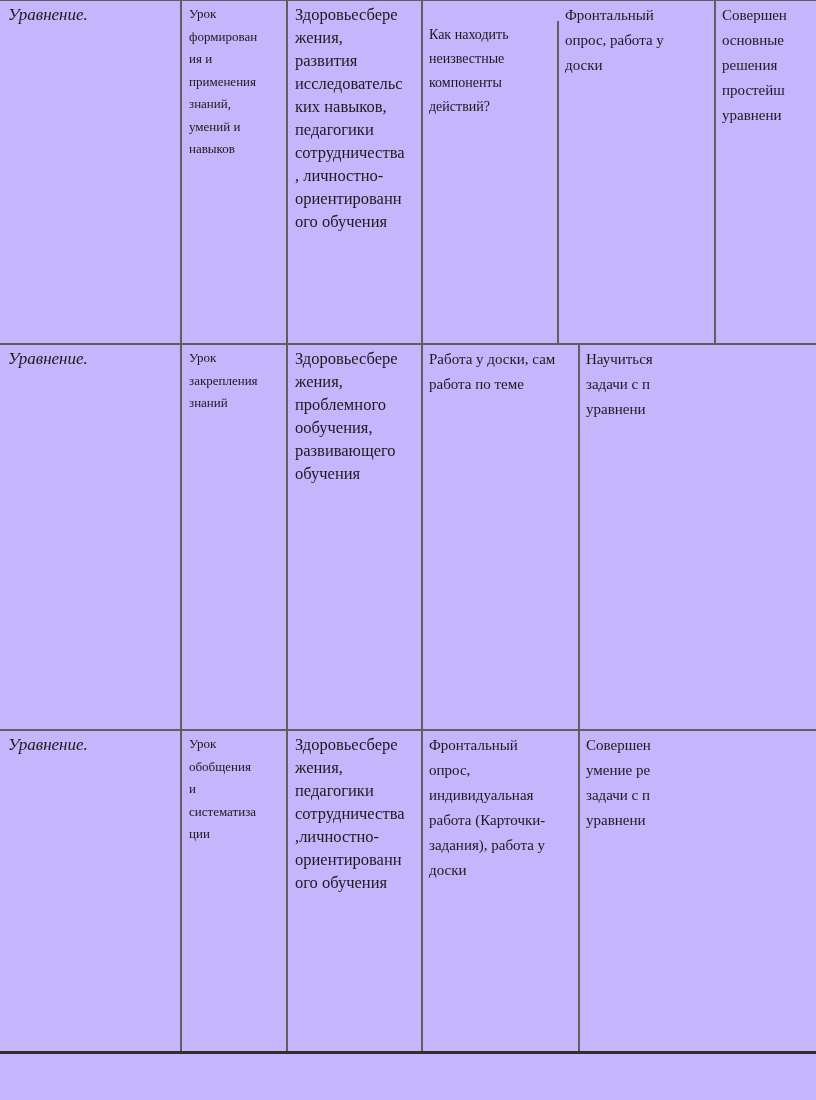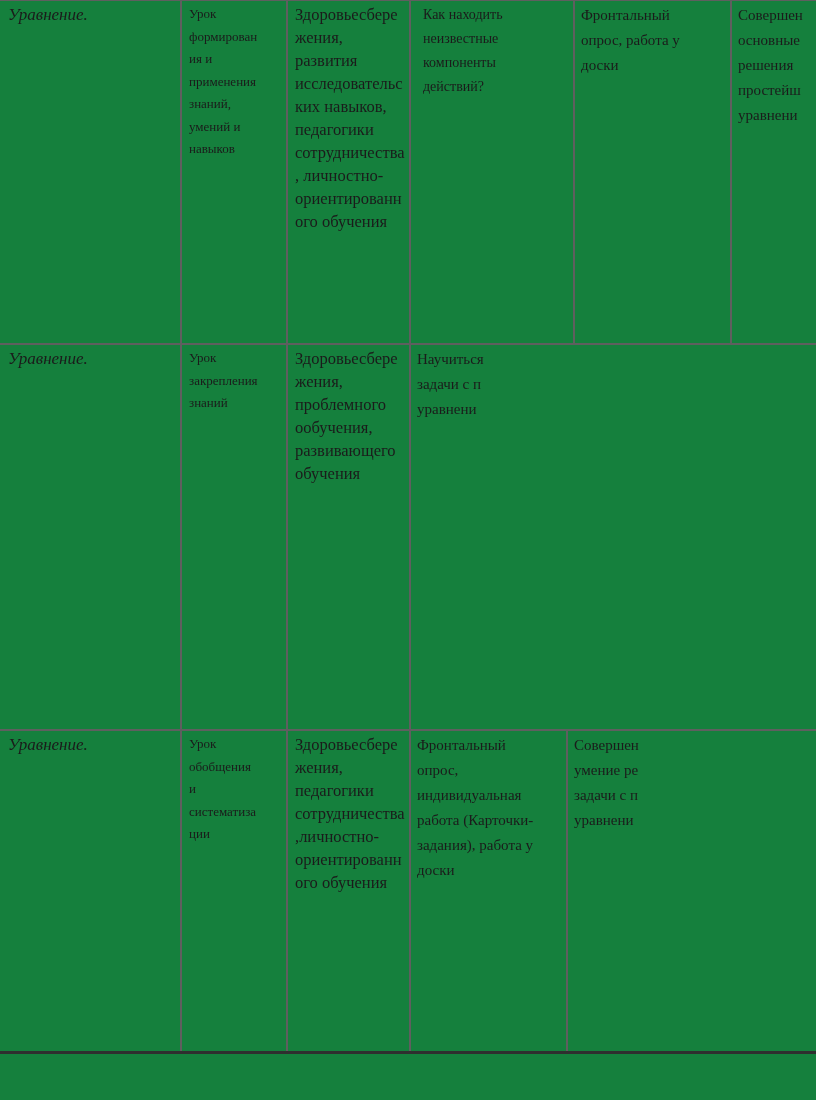--- a/index.html
+++ b/index.html
@@ -4,21 +4,21 @@
 <style>
   html, body {
     margin: 0;
     padding: 0;
     background: #ffffff;
   }
   .page {
     position: relative;
     width: 816px;
     height: 1100px;
-    background: #15803d;
+    background: #c4b5fd;
     overflow: hidden;
     color: #1b1b1b;
     font-family: "Liberation Serif", "DejaVu Serif", serif;
   }
   .doc-table {
     position: absolute;
     top: 0;
     left: 0;
     width: 918px; 
     border-top: 1px solid #5f5f5f;
@@ -36,22 +36,22 @@
   .cell {
     box-sizing: border-box;
     flex: none;
     border-right: 2px solid #5f5f5f;
     overflow: hidden;
     white-space: pre-line;
     padding: 2px 2px 0 7px;
   }
   .c1 { width: 182px; font-style: italic; font-size: 17px; line-height: 24px; padding-left: 8px; }
   .c2 { width: 106px; font-size: 13px; line-height: 22.5px; }
-  .c3 { width: 123px; font-size: 16.5px; line-height: 23px; }
-  .c4 { width: 164px; font-size: 14px;   line-height: 24px; padding-left: 12px; }
+  .c3 { width: 135px; font-size: 16.5px; line-height: 23px; }
+  .c4 { width: 136px; font-size: 14px;   line-height: 24px; padding-left: 6px; margin-top: 20px; }
   .c5 { width: 157px; font-size: 15px;   line-height: 25px; padding-left: 6px; }
   .c6 { width: 172px; font-size: 15px;   line-height: 25px; padding-left: 6px; border-right: none; }
 </style>
 </head>
 <body>
 
 <div class="page">
   <div class="doc-table">
 
     <div class="trow r1">
@@ -91,20 +91,22 @@
       <div class="cell c1">Уравнение.</div>
       <div class="cell c2">Урок
 закрепления
 знаний</div>
       <div class="cell c3">Здоровьесбере
 жения,
 проблемного
 ообучения,
 развивающего
 обучения</div>
+      <div class="cell c5">Работа у доски, сам
+работа по теме</div>
       <div class="cell c6">Научиться
 задачи с п
 уравнени</div>
     </div>
 
     <div class="trow r3">
       <div class="cell c1">Уравнение.</div>
       <div class="cell c2">Урок
 обобщения
 и

